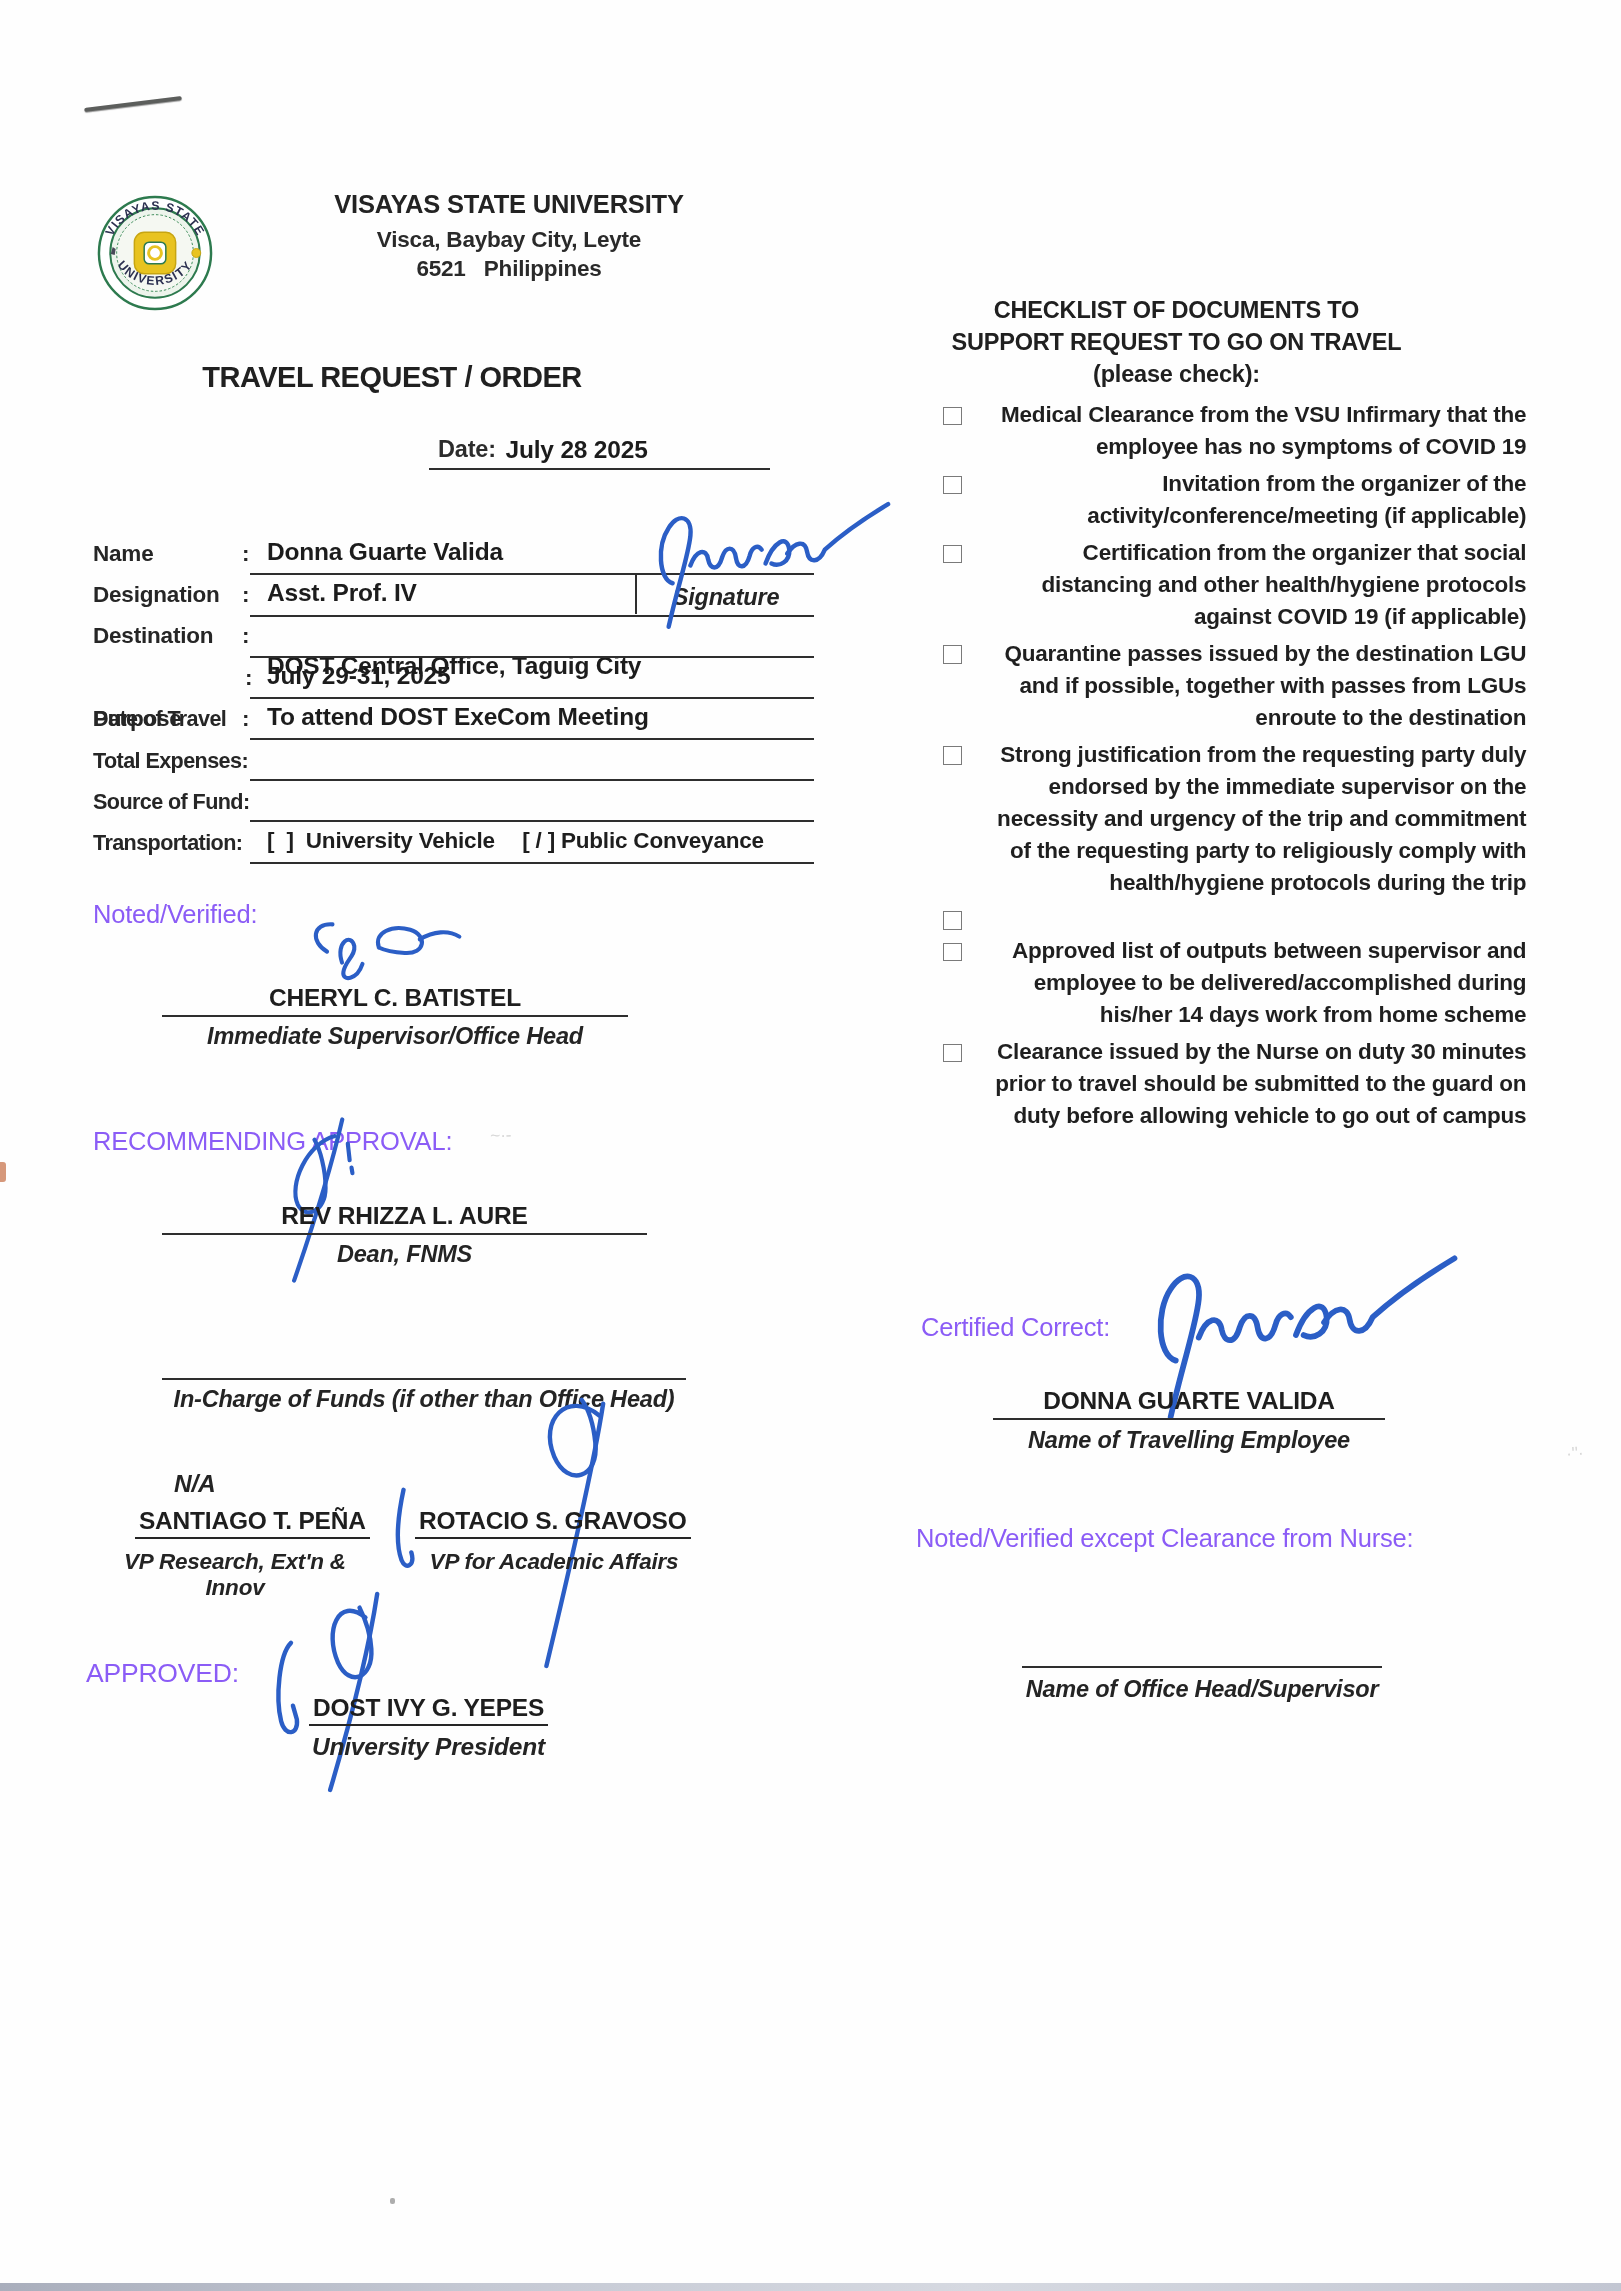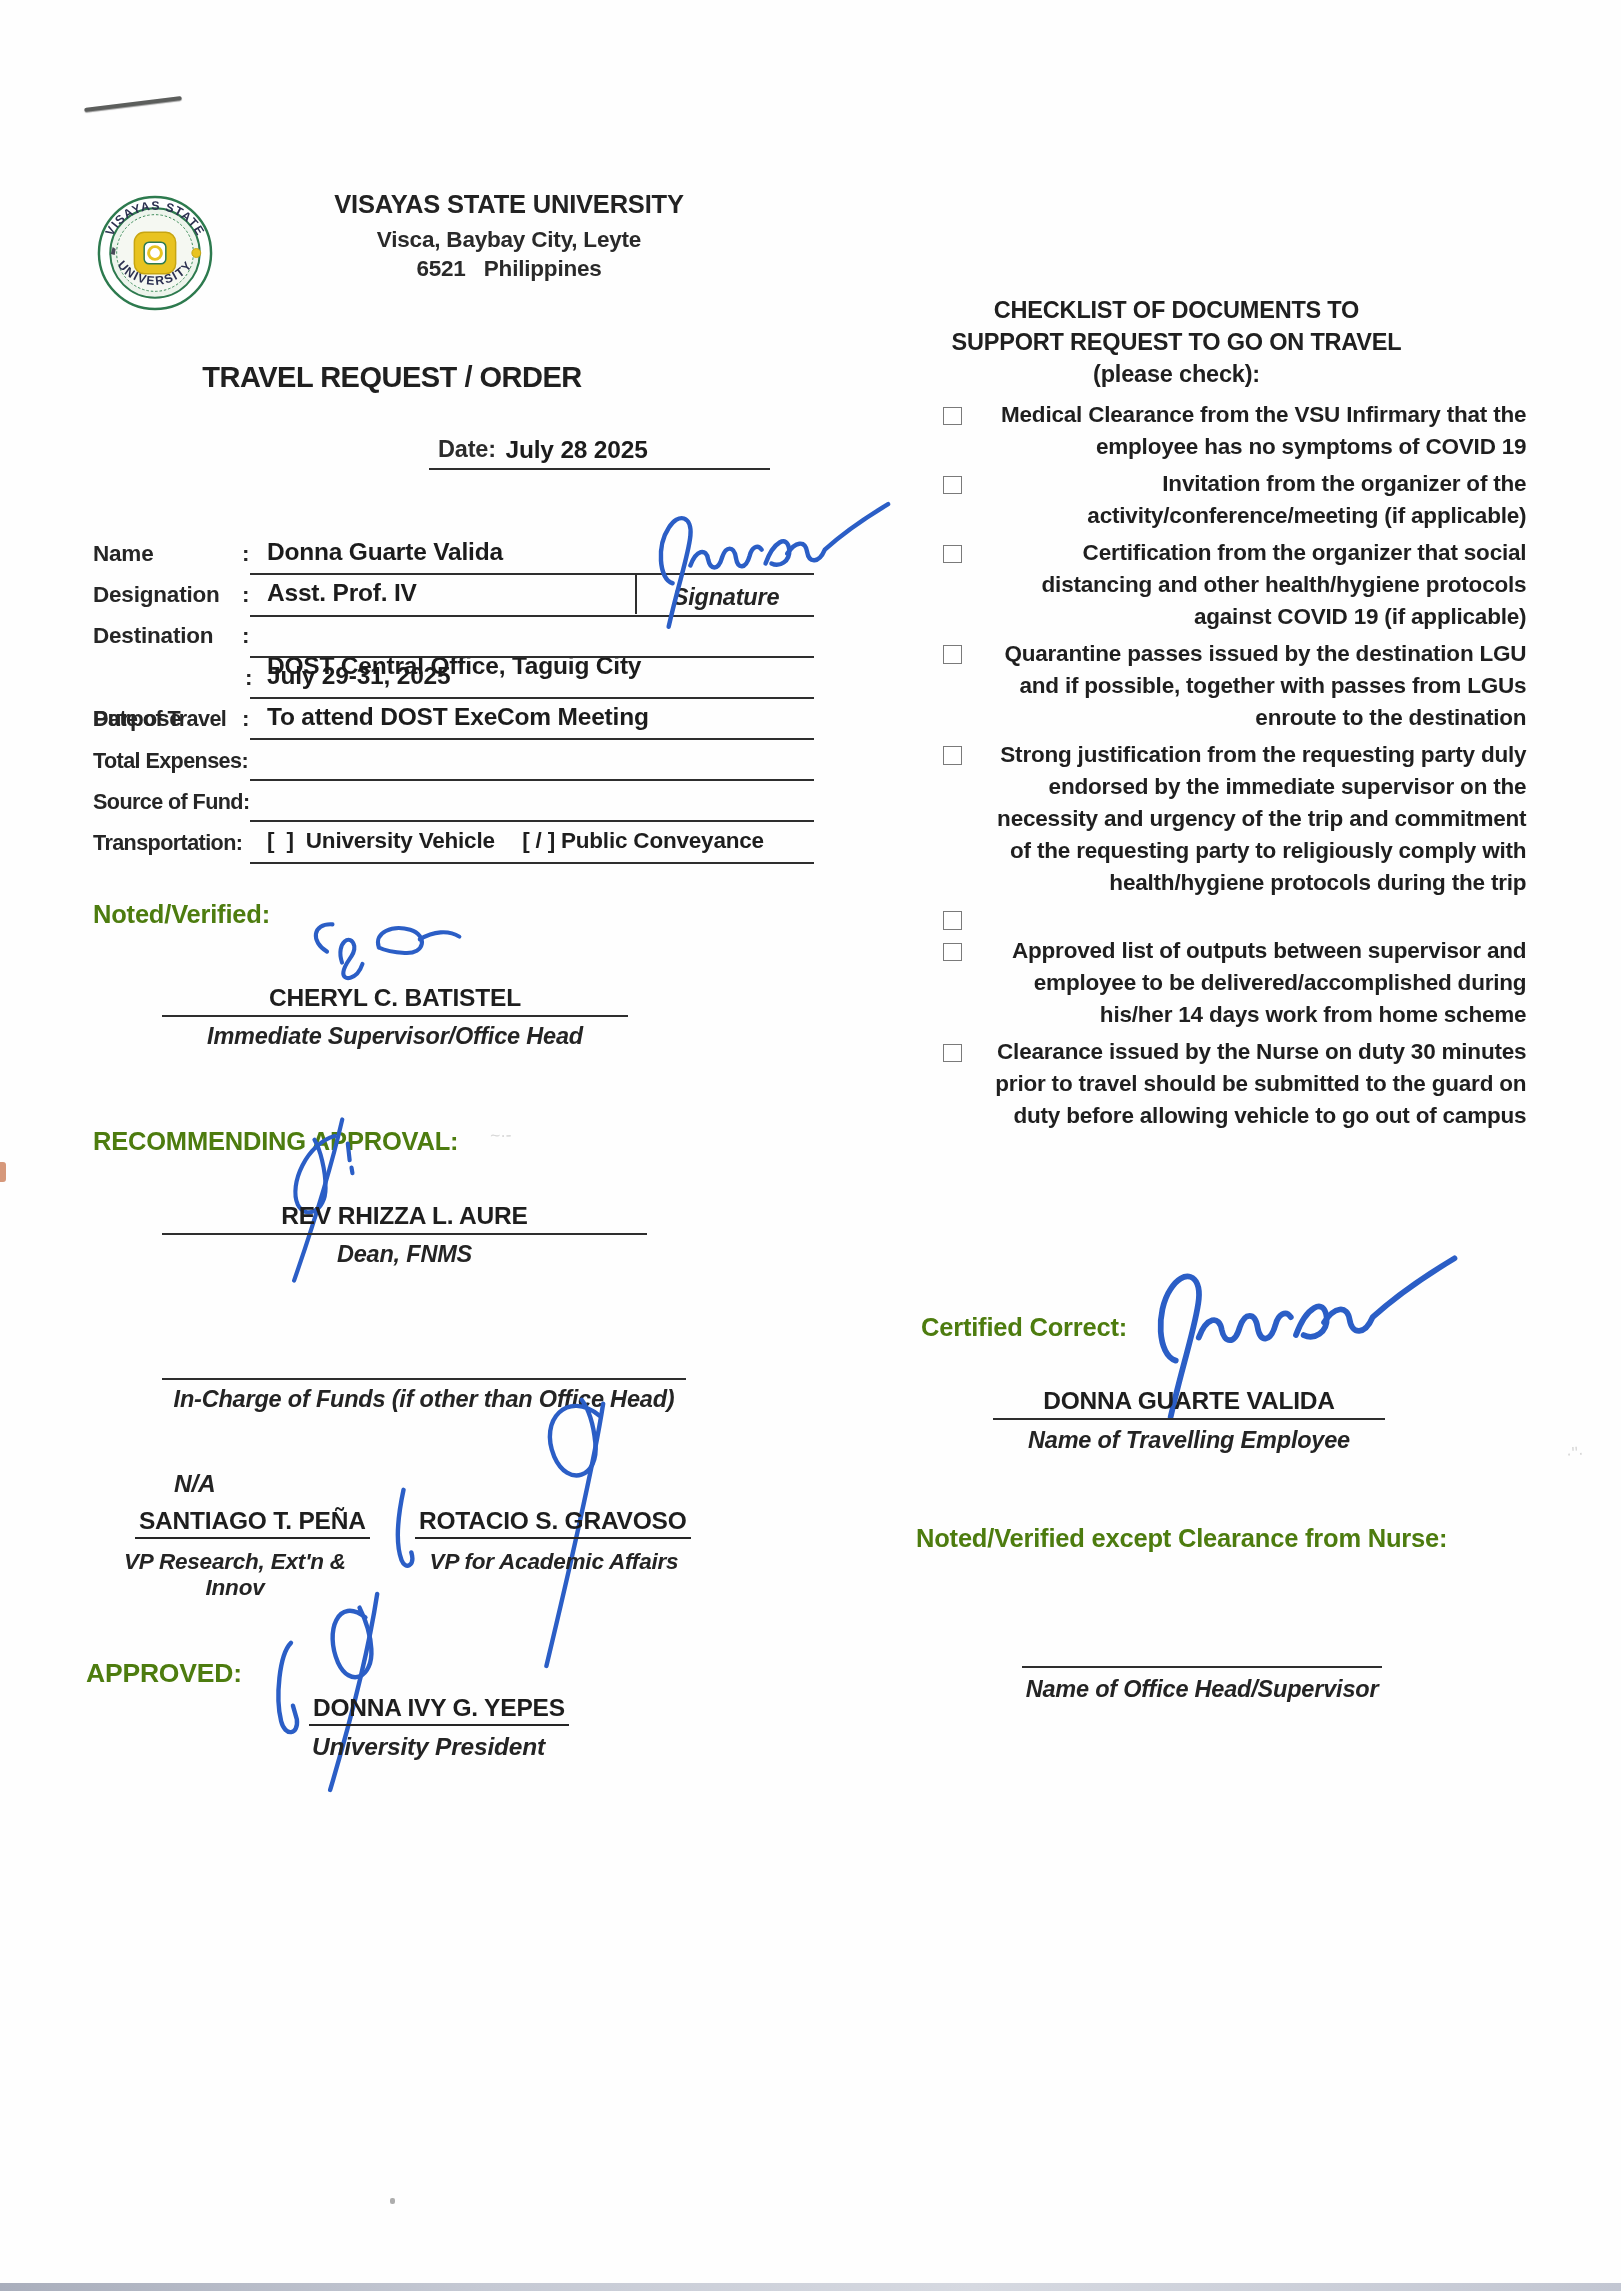--- a/index.html
+++ b/index.html
@@ -12,21 +12,21 @@
   .abs{position:absolute;}
   .b{font-weight:bold;}
   .center{text-align:center;}
   .ws-pre{white-space:pre-wrap;}
   .ink{color:#232323;}
   .rule{position:absolute;border-bottom:2px solid #2e2e2e;height:0;}
   .vline{position:absolute;border-left:2px solid #2e2e2e;width:0;}
   .lbl{font-weight:bold;font-size:22.5px;color:#262626;}
   .lbl-sm{font-weight:bold;font-size:21.6px;letter-spacing:-0.6px;color:#262626;}
   .val{font-weight:bold;font-size:24.5px;color:#1c1c1c;white-space:pre;}
-  .sec-h{font-weight:bold;font-size:25.5px;color:#4d7c0f;}
+  .sec-h{font-weight:normal;font-size:25.5px;color:#8b5cf6;}
   .sig-name{font-weight:bold;font-size:24.5px;color:#1e1e1e;}
   .sig-role{font-weight:bold;font-style:italic;font-size:23.5px;color:#242424;}
   .u-name{display:inline-block;border-bottom:2.5px solid #262626;padding:0 3.9px 2px 3.9px;}
   .sig-stroke{fill:none;stroke:#2b5ec6;stroke-width:4.5;stroke-linecap:round;stroke-linejoin:round;}
   .checklist{list-style:none;margin:0;padding:0;}
   .checklist li{display:flex;margin:0 0 4.9px 0;text-align:right;}
   .cbx{flex:0 0 16.7px;width:16.7px;height:16.7px;border:1.6px solid #7a7a7a;margin:7.8px 15.7px 0 0;background:#fff;}
   .cl-text{width:549px;font-weight:bold;font-size:22.5px;line-height:32px;color:#1f1f1f;}
   .staple{position:absolute;width:98px;height:3.9px;background:#5c5e5c;border-radius:2px;transform:rotate(-7deg);box-shadow:0 1px 1px #9a9a9a;}
   .bottom-strip{position:absolute;left:0;bottom:0;width:100%;height:8.8px;
@@ -182,21 +182,21 @@
   </div>
   <div class="abs center sig-role" style="left:417px;top:1549px;width:274px;font-size:22.5px;">VP for Academic Affairs</div>
 
   <div class="abs sec-h" style="left:86px;top:1658px;font-size:26.5px;">APPROVED:</div>
   <svg class="abs" style="left:240px;top:1580px;" width="196" height="216" viewBox="0 0 200 220">
     <path class="sig-stroke" d="M52,64 C40,76 36,120 42,144 C46,160 60,158 58,142 L54,128"></path>
     <path class="sig-stroke" d="M128,38 C100,16 86,52 100,84 C112,110 136,100 134,70 C133,52 126,36 122,28"></path>
     <path class="sig-stroke" d="M140,14 C130,80 108,160 92,214"></path>
   </svg>
   <div class="abs" style="left:309px;top:1694px;">
-    <span class="sig-name u-name">DONNA IVY G. YEPES</span>
+    <span class="sig-name u-name">DOST IVY G. YEPES</span>
   </div>
   <div class="abs sig-role" style="left:312px;top:1733px;font-size:24.5px;">University President</div>
 
   <div class="abs center b" style="left:946px;top:294px;width:461px;font-size:23.5px;line-height:32px;color:#202020;">CHECKLIST OF DOCUMENTS TO SUPPORT REQUEST TO GO ON TRAVEL (please check):</div>
 
   <ul class="checklist abs" style="left:943px;top:399px;width:613px;">
     <li>
       <span class="cbx"></span>
       <span class="cl-text">Medical Clearance from the VSU Infirmary that the employee has no symptoms of COVID 19</span>
     </li>

